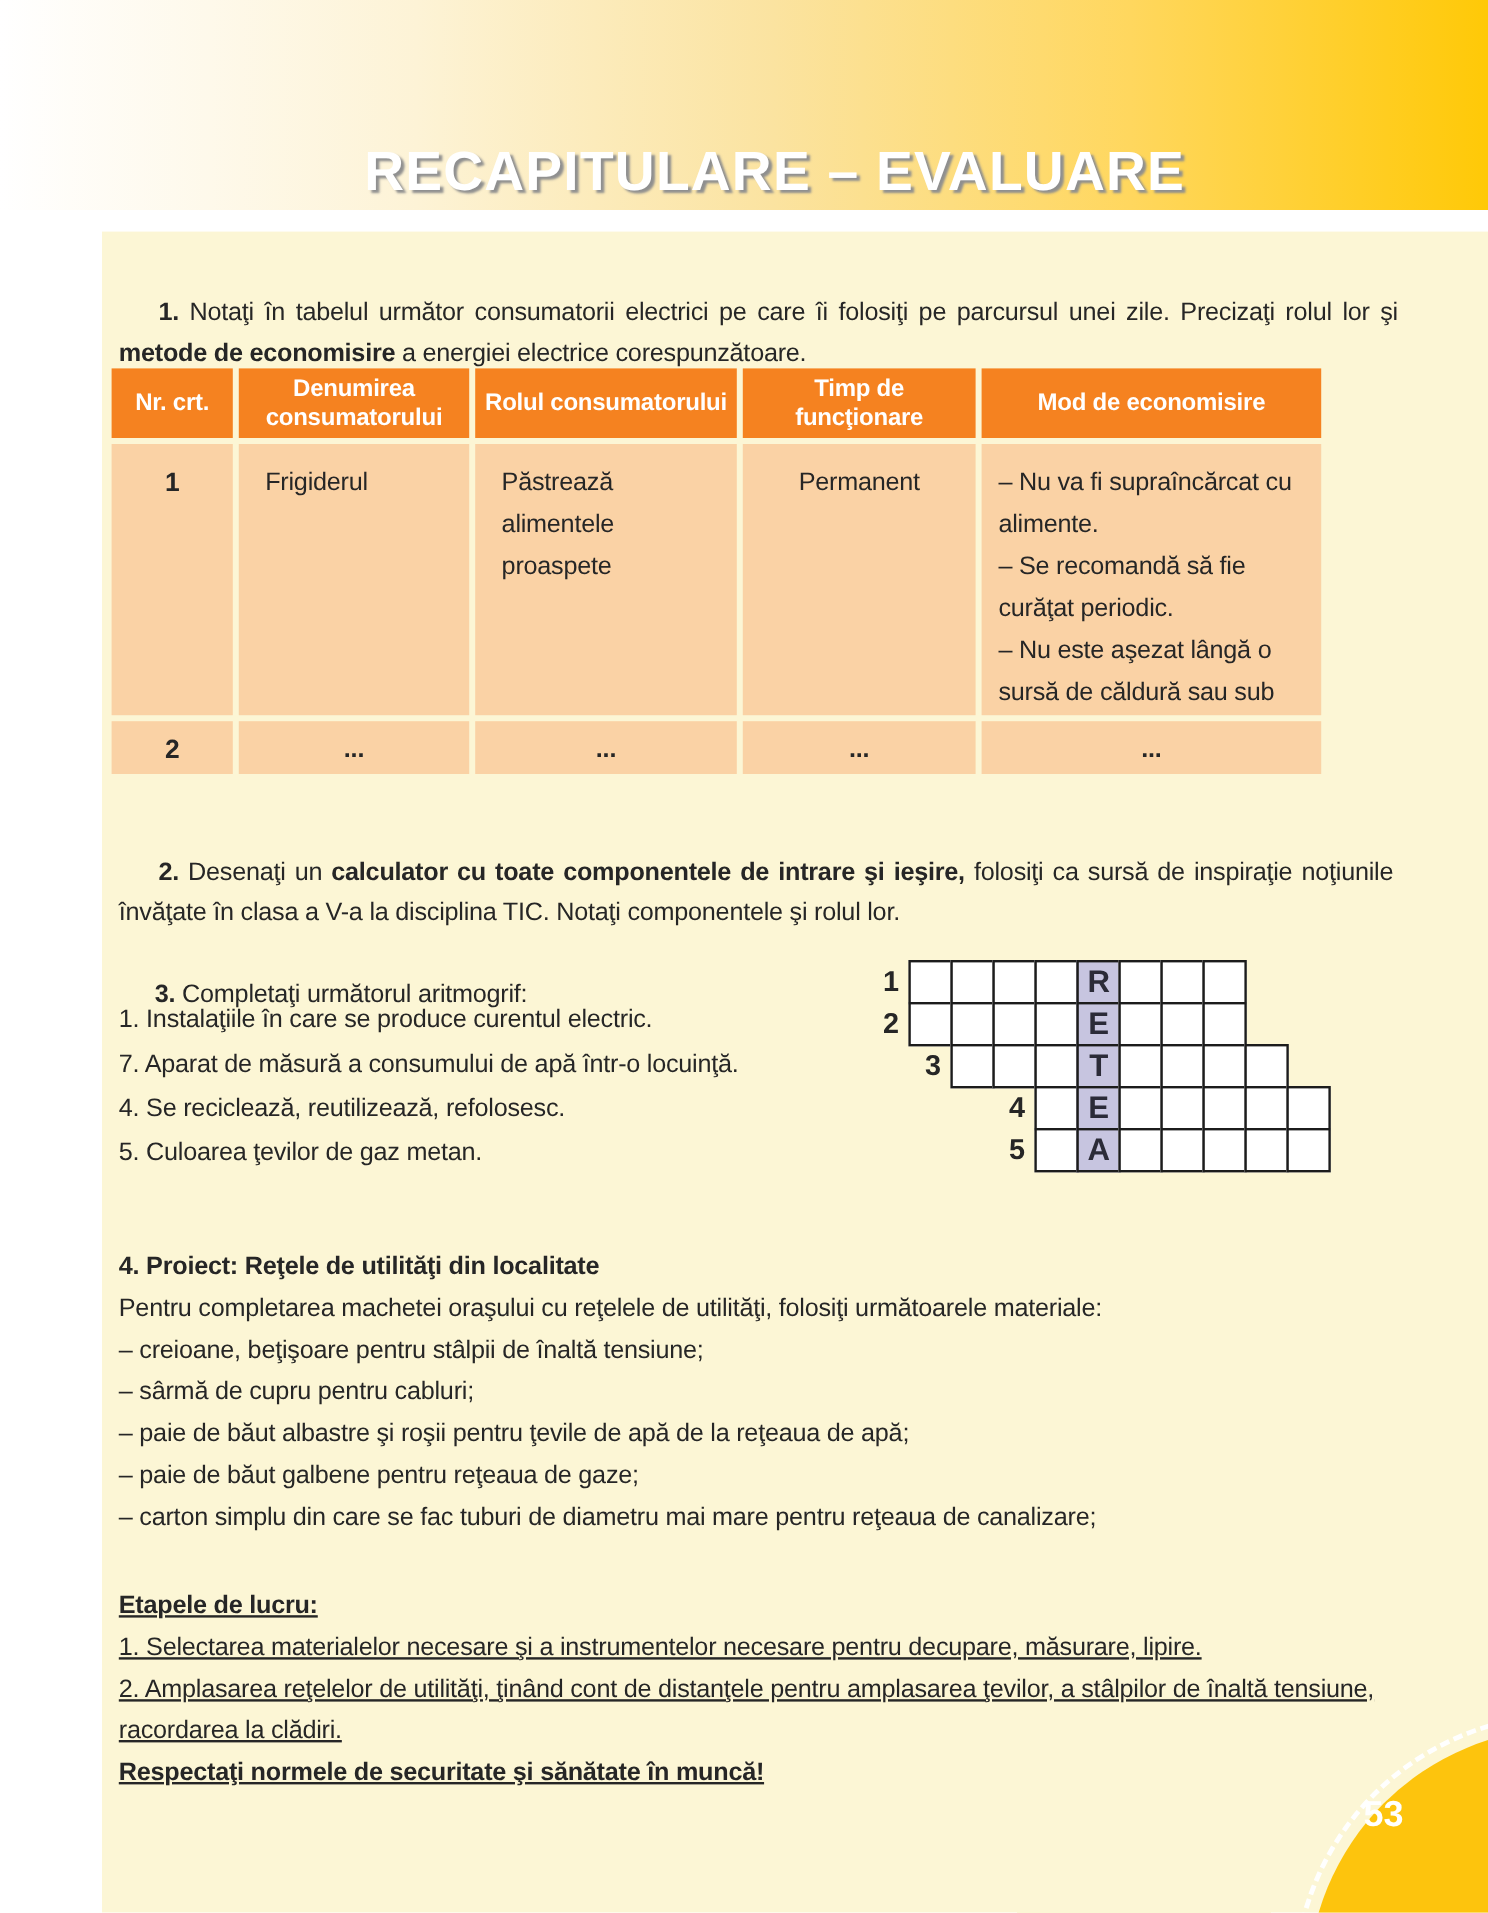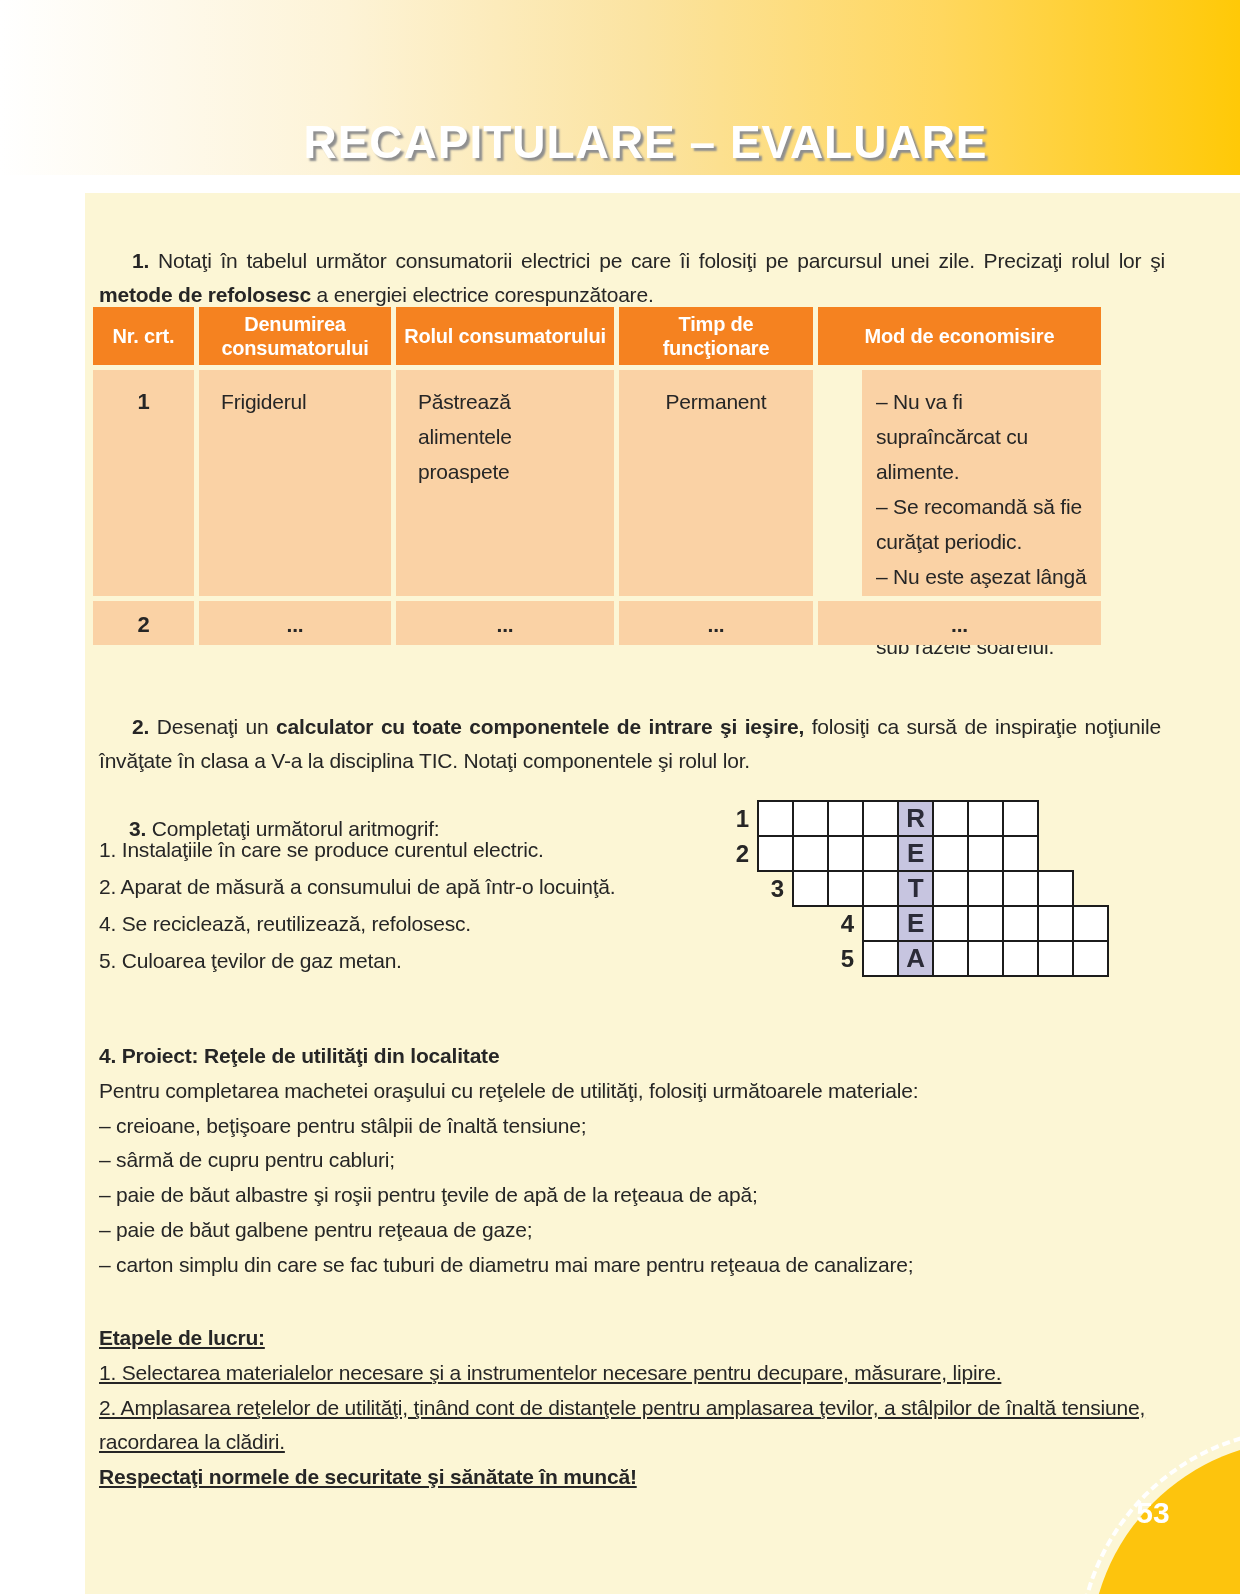--- a/index.html
+++ b/index.html
@@ -34,21 +34,21 @@
     grid-template-rows:58px 226px 44px;gap:5px;
   }
   .th{
     background:#f58220;color:#ffffff;font-weight:700;font-size:20px;line-height:24px;
     display:flex;align-items:center;justify-content:center;text-align:center;padding:2px 6px;box-sizing:border-box;
   }
   .td{background:#fad2a5;box-sizing:border-box;font-size:21px;line-height:35px;padding-top:14px;}
   .td.center{text-align:center;}
   .td.num{font-weight:700;font-size:22px;text-align:center;}
   .td.pad{padding-left:22px;padding-right:10px;}
-  .td.mod{padding-left:14px;padding-right:10px;margin-left:44px;}
+  .td.mod{padding-left:14px;padding-right:10px;}
   .td.dots{padding-top:6px;font-weight:700;text-align:center;}
   
   .task2{left:14px;top:492px;width:1062px;text-align:justify;text-indent:33px;margin-top:25px;}
   
   .t3head{left:44px;top:598px;width:620px;}
   .clues{left:14px;top:638px;width:660px;}
   .clues div{line-height:37px;white-space:nowrap;}
   
   .grid{position:absolute;left:672px;top:607px;width:360px;height:180px;}
   .gridcell{
@@ -85,21 +85,21 @@
 <body>
 
 <div class="page">
 
   <div class="banner">
     <h1>RECAPITULARE – EVALUARE</h1>
   </div>
 
   <div class="content">
 
-    <p class="blk intro"><span class="b">1.</span> <span>Notaţi în tabelul următor consumatorii electrici pe care îi folosiţi pe parcursul unei zile. Precizaţi rolul lor şi </span><span class="b">metode de refolosesc</span><span> a energiei electrice corespunzătoare.</span></p>
+    <p class="blk intro"><span class="b">1.</span> <span>Notaţi în tabelul următor consumatorii electrici pe care îi folosiţi pe parcursul unei zile. Precizaţi rolul lor şi </span><span class="b">metode de economisire</span><span> a energiei electrice corespunzătoare.</span></p>
 
     <div class="tbl">
       <div class="th">Nr. crt.</div>
       <div class="th">Denumirea consumatorului</div>
       <div class="th">Rolul consumatorului</div>
       <div class="th">Timp de funcţionare</div>
       <div class="th">Mod de economisire</div>
 
       <div class="td num">1</div>
       <div class="td pad">Frigiderul</div>
@@ -117,21 +117,21 @@
       <div class="td dots">...</div>
       <div class="td dots">...</div>
     </div>
 
     <p class="blk task2"><span class="b">2.</span> <span>Desenaţi un </span><span class="b">calculator cu toate componentele de intrare şi ieşire,</span><span> folosiţi ca sursă de inspiraţie noţiunile învăţate în clasa a V-a la disciplina TIC. Notaţi componentele şi rolul lor.</span></p>
 
     <p class="blk t3head"><span class="b">3.</span> <span>Completaţi următorul aritmogrif:</span></p>
 
     <div class="blk clues">
       <div>1. Instalaţiile în care se produce curentul electric.</div>
-      <div>2. Aparat de măsură a consumului de apă într-o locuinţă.</div>
+      <div>7. Aparat de măsură a consumului de apă într-o locuinţă.</div>
       <div>4. Se reciclează, reutilizează, refolosesc.</div>
       <div>5. Culoarea ţevilor de gaz metan.</div>
     </div>
 
     <div class="grid">
         <div class="gridlabel" style="left: -36px; top: 0px;">1</div>
         <div class="gridcell" style="left: 0px; top: 0px;"></div>
         <div class="gridcell" style="left: 35px; top: 0px;"></div>
         <div class="gridcell" style="left: 70px; top: 0px;"></div>
         <div class="gridcell" style="left: 105px; top: 0px;"></div>

